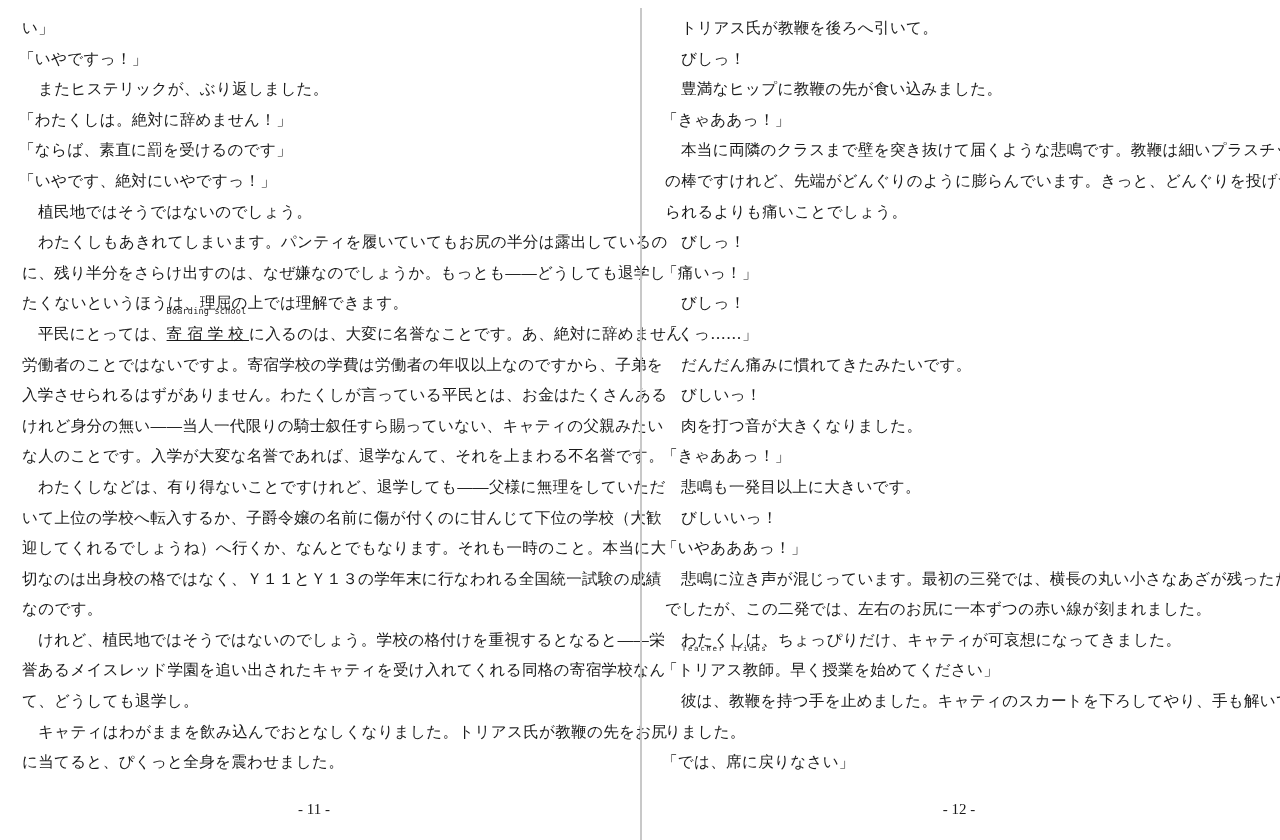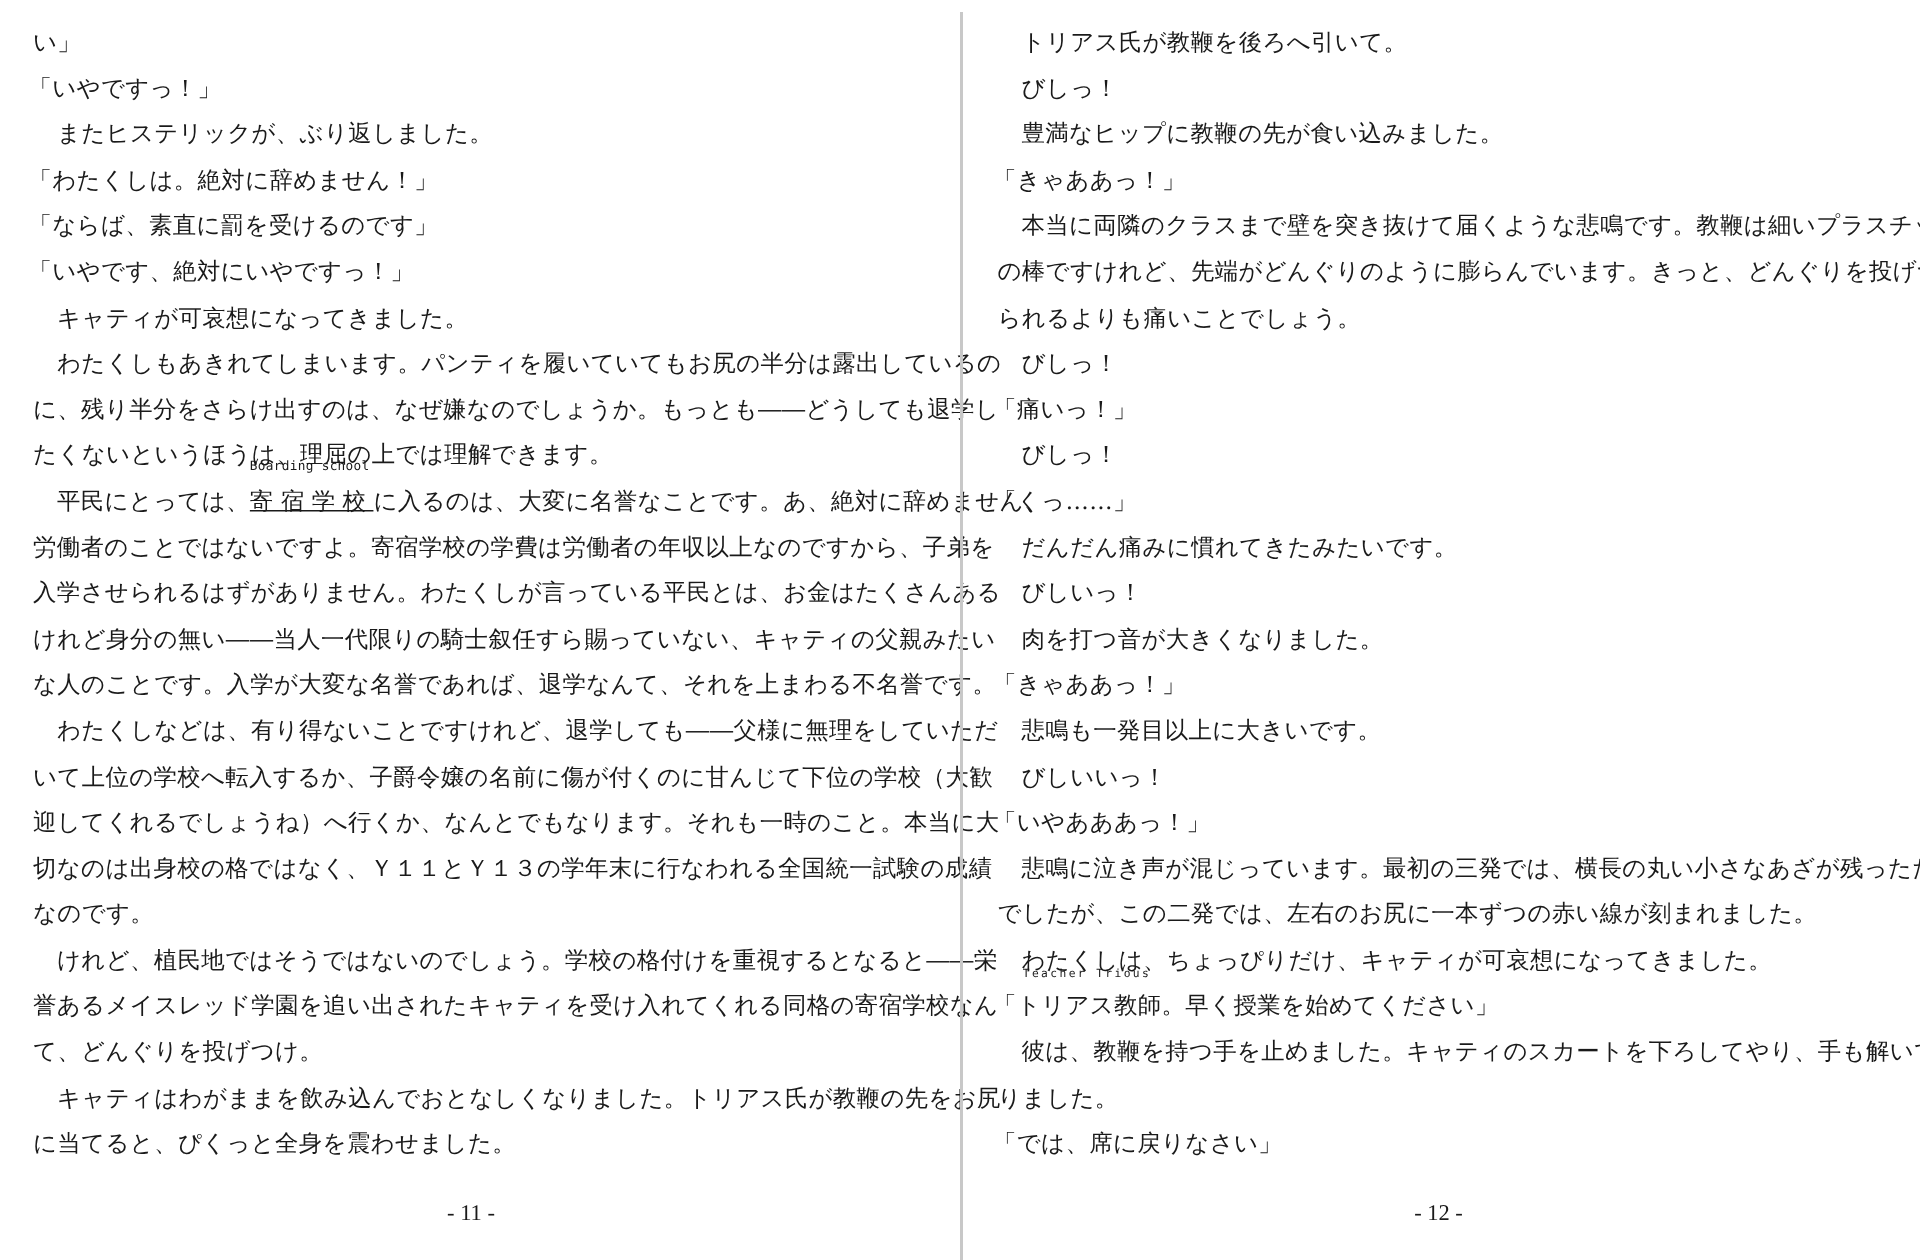--- a/index.html
+++ b/index.html
@@ -91,37 +91,37 @@
 <div class="spread">
 
   <div class="page page-left">
     <div class="text-block">
       <div class="line">い」</div>
       <div class="line quote">「いやですっ！」</div>
       <div class="line indent">またヒステリックが、ぶり返しました。</div>
       <div class="line quote">「わたくしは。絶対に辞めません！」</div>
       <div class="line quote">「ならば、素直に罰を受けるのです」</div>
       <div class="line quote">「いやです、絶対にいやですっ！」</div>
-      <div class="line indent">キャティが可哀想になってきました。</div>
+      <div class="line indent">植民地ではそうではないのでしょう。</div>
       <div class="line indent">わたくしもあきれてしまいます。パンティを履いていてもお尻の半分は露出しているの</div>
       <div class="line">に、残り半分をさらけ出すのは、なぜ嫌なのでしょうか。もっとも――どうしても退学し</div>
       <div class="line">たくないというほうは、理屈の上では理解できます。</div>
       <div class="line indent"><span>平民にとっては、</span><span class="ruby-wrap spaced"><span class="ruby-text">Boarding school</span><span class="ruby-base">寄宿学校</span></span><span>に入るのは、大変に名誉なことです。あ、絶対に辞めません、</span></div>
       <div class="line">労働者のことではないですよ。寄宿学校の学費は労働者の年収以上なのですから、子弟を</div>
       <div class="line">入学させられるはずがありません。わたくしが言っている平民とは、お金はたくさんある</div>
       <div class="line">けれど身分の無い――当人一代限りの騎士叙任すら賜っていない、キャティの父親みたい</div>
       <div class="line">な人のことです。入学が大変な名誉であれば、退学なんて、それを上まわる不名誉です。</div>
       <div class="line indent">わたくしなどは、有り得ないことですけれど、退学しても――父様に無理をしていただ</div>
       <div class="line">いて上位の学校へ転入するか、子爵令嬢の名前に傷が付くのに甘んじて下位の学校（大歓</div>
       <div class="line">迎してくれるでしょうね）へ行くか、なんとでもなります。それも一時のこと。本当に大</div>
       <div class="line">切なのは出身校の格ではなく、Ｙ１１とＹ１３の学年末に行なわれる全国統一試験の成績</div>
       <div class="line">なのです。</div>
       <div class="line indent">けれど、植民地ではそうではないのでしょう。学校の格付けを重視するとなると――栄</div>
       <div class="line">誉あるメイスレッド学園を追い出されたキャティを受け入れてくれる同格の寄宿学校なん</div>
-      <div class="line">て、どんぐりを投げつけ。</div>
+      <div class="line">て、どうしても退学し。</div>
       <div class="line indent">キャティはわがままを飲み込んでおとなしくなりました。トリアス氏が教鞭の先をお尻</div>
       <div class="line">に当てると、ぴくっと全身を震わせました。</div>
     </div>
     <div class="page-number">- 11 -</div>
   </div>
 
   <div class="divider"></div>
 
   <div class="page page-right">
     <div class="text-block">

